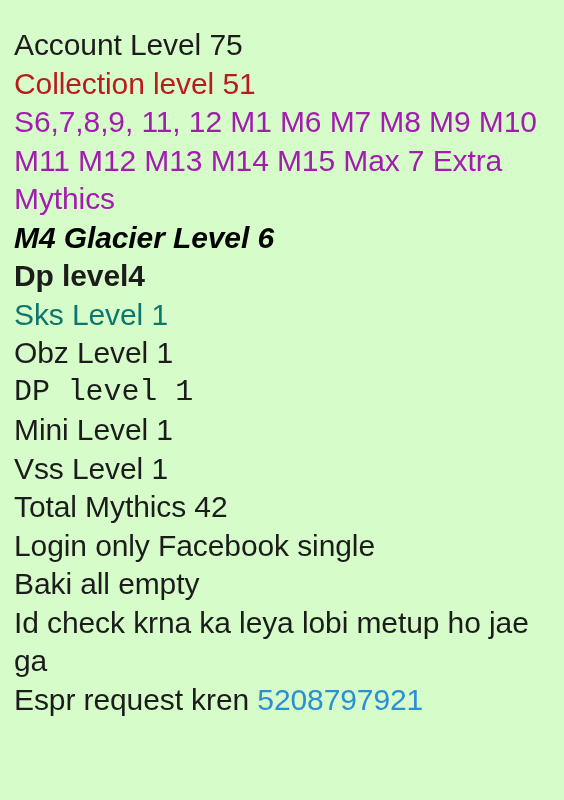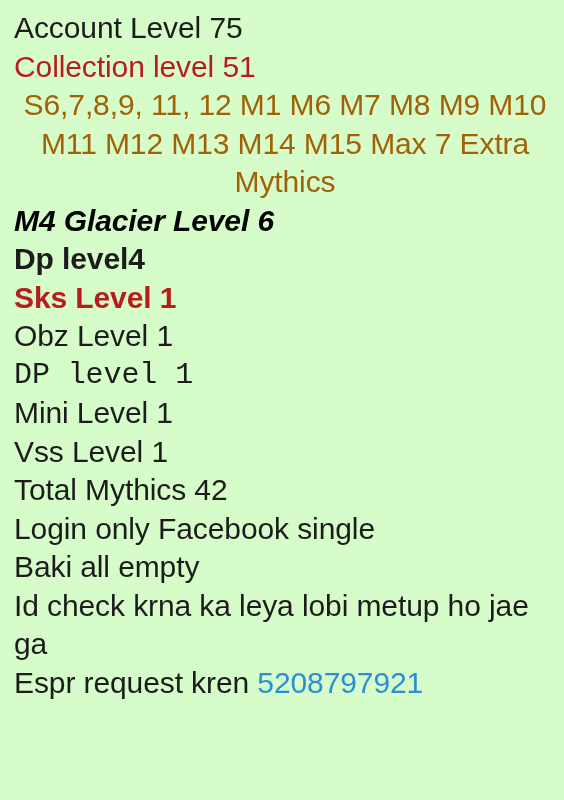--- a/index.html
+++ b/index.html
@@ -12,21 +12,21 @@
     height: 800px;
     background: #d6fcc9;
     font-family: "Liberation Sans", "DejaVu Sans", sans-serif;
     overflow: hidden;
   }
   .note {
     width: 564px;
     height: 572px;
     box-sizing: border-box;
     background: #d6fcc9;
-    padding: 9px 8px 0 14px;
+    padding: 26px 8px 0 14px;
   }
   .line {
     color: #1c1c1c;
     font-size: 30px;
     line-height: 38.5px;
     font-weight: 400;
     letter-spacing: -0.1px;
     white-space: pre-wrap;
     word-wrap: break-word;
   }
@@ -38,24 +38,24 @@
     text-decoration: none;
   }
 </style>
 </head>
 <body style="background: rgb(214, 252, 201);">
 
 <div class="note" style="background: rgb(214, 252, 201);">
 
   <div class="line" style="color: rgb(28, 28, 28);">Account Level 75</div>
   <div class="line" style="color: #b91c1c;">Collection level 51</div>
-  <div class="line" style="color: #a16207; text-align: center;">S6,7,8,9, 11, 12 M1 M6 M7 M8 M9 M10 M11 M12 M13 M14 M15 Max 7 Extra Mythics</div>
+  <div class="line" style="color: #a21caf;">S6,7,8,9, 11, 12 M1 M6 M7 M8 M9 M10 M11 M12 M13 M14 M15 Max 7 Extra Mythics</div>
   <div class="line bold" style="color: #000000; font-weight: 700; font-style: italic;">M4 Glacier Level 6</div>
   <div class="line bold" style="color: rgb(28, 28, 28); font-weight: 700;">Dp level4</div>
-  <div class="line" style="color: #b91c1c; font-weight: bold;">Sks Level 1</div>
+  <div class="line" style="color: #0f766e;">Sks Level 1</div>
   <div class="line" style="color: rgb(28, 28, 28);">Obz Level 1</div>
   <div class="line" style="color: rgb(28, 28, 28); font-family: Liberation Mono, monospace;">DP level 1</div>
   <div class="line" style="color: rgb(28, 28, 28);">Mini Level 1</div>
   <div class="line" style="color: rgb(28, 28, 28);">Vss Level 1</div>
   <div class="line" style="color: rgb(28, 28, 28);">Total Mythics 42</div>
   <div class="line" style="color: rgb(28, 28, 28);">Login only Facebook single</div>
   <div class="line" style="color: rgb(28, 28, 28);">Baki all empty</div>
   <div class="line" style="color: rgb(28, 28, 28);">Id check krna ka leya lobi metup ho jae ga</div>
 
   <div class="line" style="color: rgb(28, 28, 28);"><span>Espr request kren </span><a class="phone-link" href="#" style="color: rgb(43, 143, 212);">5208797921</a></div>

